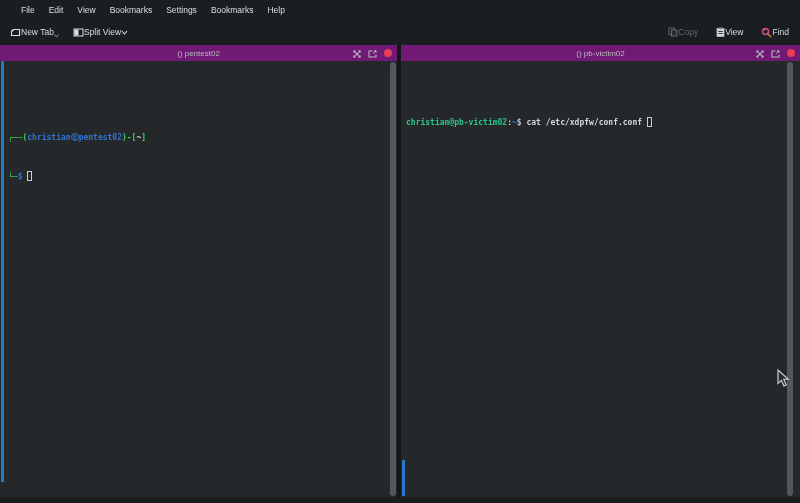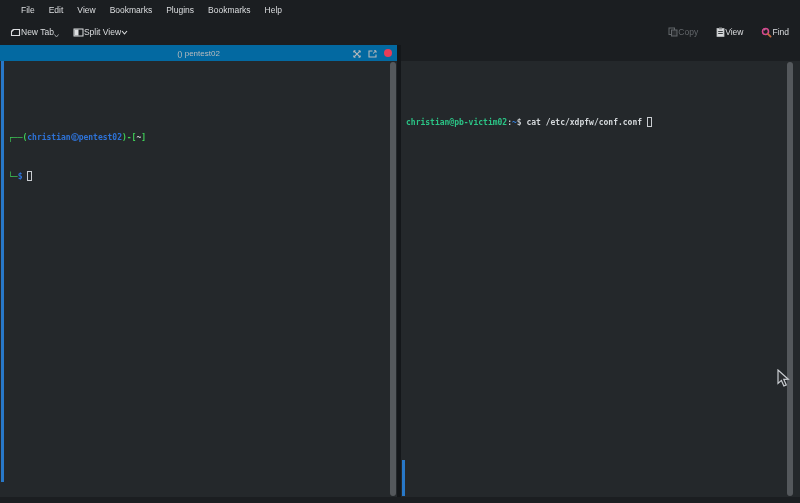--- a/index.html
+++ b/index.html
@@ -23,21 +23,21 @@
     color:#dcdee0; padding:3px 5px; border-radius:2px; }
   .tb-btn.disabled { color:#63676b; }
   .tb-btn svg { display:block; }
   .menu-caret { margin-top:7px; }
   
   .split-area { position:absolute; top:45px; left:0; width:800px; height:452px; }
   .pane { position:absolute; top:0; height:452px; }
   .pane-left  { left:0; width:397px; }
   .splitter   { position:absolute; top:0; left:397px; width:4px; height:452px; background:#14171a; }
   .pane-right { left:401px; width:399px; }
-  .pane-header { position:relative; height:16px; background:#0369a1;
+  .pane-header { position:relative; height:16px; background:#701a75;
     display:flex; align-items:center; }
   .pane-title { position:absolute; left:0; right:0; text-align:center;
     font-size:8px; color:#b9bcbe; }
   .header-icons { position:relative; margin-left:auto; display:flex;
     align-items:center; gap:7px; padding-right:5px; }
   .hdr-icon { display:block; }
   .close-dot { width:8px; height:8px; border-radius:50%; background:#e93d58; }
   .terminal { position:absolute; top:16px; left:0; right:0; bottom:0;
     background:#24282b; overflow:hidden;
     font-family:"DejaVu Sans Mono", monospace; font-size:8px; font-weight:bold;
@@ -70,21 +70,21 @@
 </head>
 <body>
 
 <div id="window">
 
   <div class="menubar">
     <span class="menu-item">File</span>
     <span class="menu-item">Edit</span>
     <span class="menu-item">View</span>
     <span class="menu-item">Bookmarks</span>
-    <span class="menu-item">Plugins</span>
+    <span class="menu-item">Settings</span>
     <span class="menu-item">Bookmarks</span>
     <span class="menu-item">Help</span>
   </div>
 
   <div class="toolbar">
     <div class="tb-group-left">
       <div class="tb-btn">
         <span>
           <svg width="11" height="9" viewBox="0 0 11 9">
             <path d="M3.5 1.5 H9.5 V7.5 H1.5 V3.5 Z" fill="none" stroke="#dcdee0" stroke-width="1.1"></path>
@@ -174,20 +174,38 @@
           <div><span class="c-green">┌──(</span><span class="c-blue">christian</span><span class="kali-circle">@</span><span class="c-blue">pentest02</span><span class="c-green">)-[</span><span class="c-text">~</span><span class="c-green">]</span></div>
           <div><span class="c-green">└─</span><span class="c-blue">$</span><span> </span><span class="cursor-hollow"></span></div>
         </div>
         <div class="vscroll sb-left-pane"></div>
       </div>
     </div>
 
     <div class="splitter"></div>
 
     <div class="pane pane-right">
+      <div class="pane-header">
+        <div class="pane-title">() pb-victim02</div>
+        <div class="header-icons">
+          <span class="hdr-icon">
+            <svg width="8" height="8" viewBox="0 0 8 8">
+              <path d="M0.8 0.8 L7.2 7.2 M7.2 0.8 L0.8 7.2" stroke="#b6b9bb" stroke-width="1.2"></path>
+              <path d="M0.8 2.6 V0.8 H2.6 M5.4 0.8 H7.2 V2.6 M7.2 5.4 V7.2 H5.4 M2.6 7.2 H0.8 V5.4" fill="none" stroke="#b6b9bb" stroke-width="0.9"></path>
+            </svg>
+          </span>
+          <span class="hdr-icon">
+            <svg width="9" height="8" viewBox="0 0 9 8">
+              <path d="M4.5 1 H1 V7 H8 V4.5" fill="none" stroke="#b6b9bb" stroke-width="1.1"></path>
+              <path d="M5 3.5 L8 0.8 M6 0.8 H8 V2.8" fill="none" stroke="#b6b9bb" stroke-width="1"></path>
+            </svg>
+          </span>
+          <span class="close-dot"></span>
+        </div>
+      </div>
       <div class="terminal">
         <div class="term-content-right">
           <div><span class="c-teal">christian@pb-victim02</span><span class="c-dim">:</span><span class="c-path">~</span><span class="c-dim">$</span><span class="c-text"> cat /etc/xdpfw/conf.conf </span><span class="cursor-hollow"></span></div>
         </div>
         <div class="blue-bar bb-right"></div>
         <div class="vscroll sb-right-pane"></div>
       </div>
     </div>
   </div>
 

